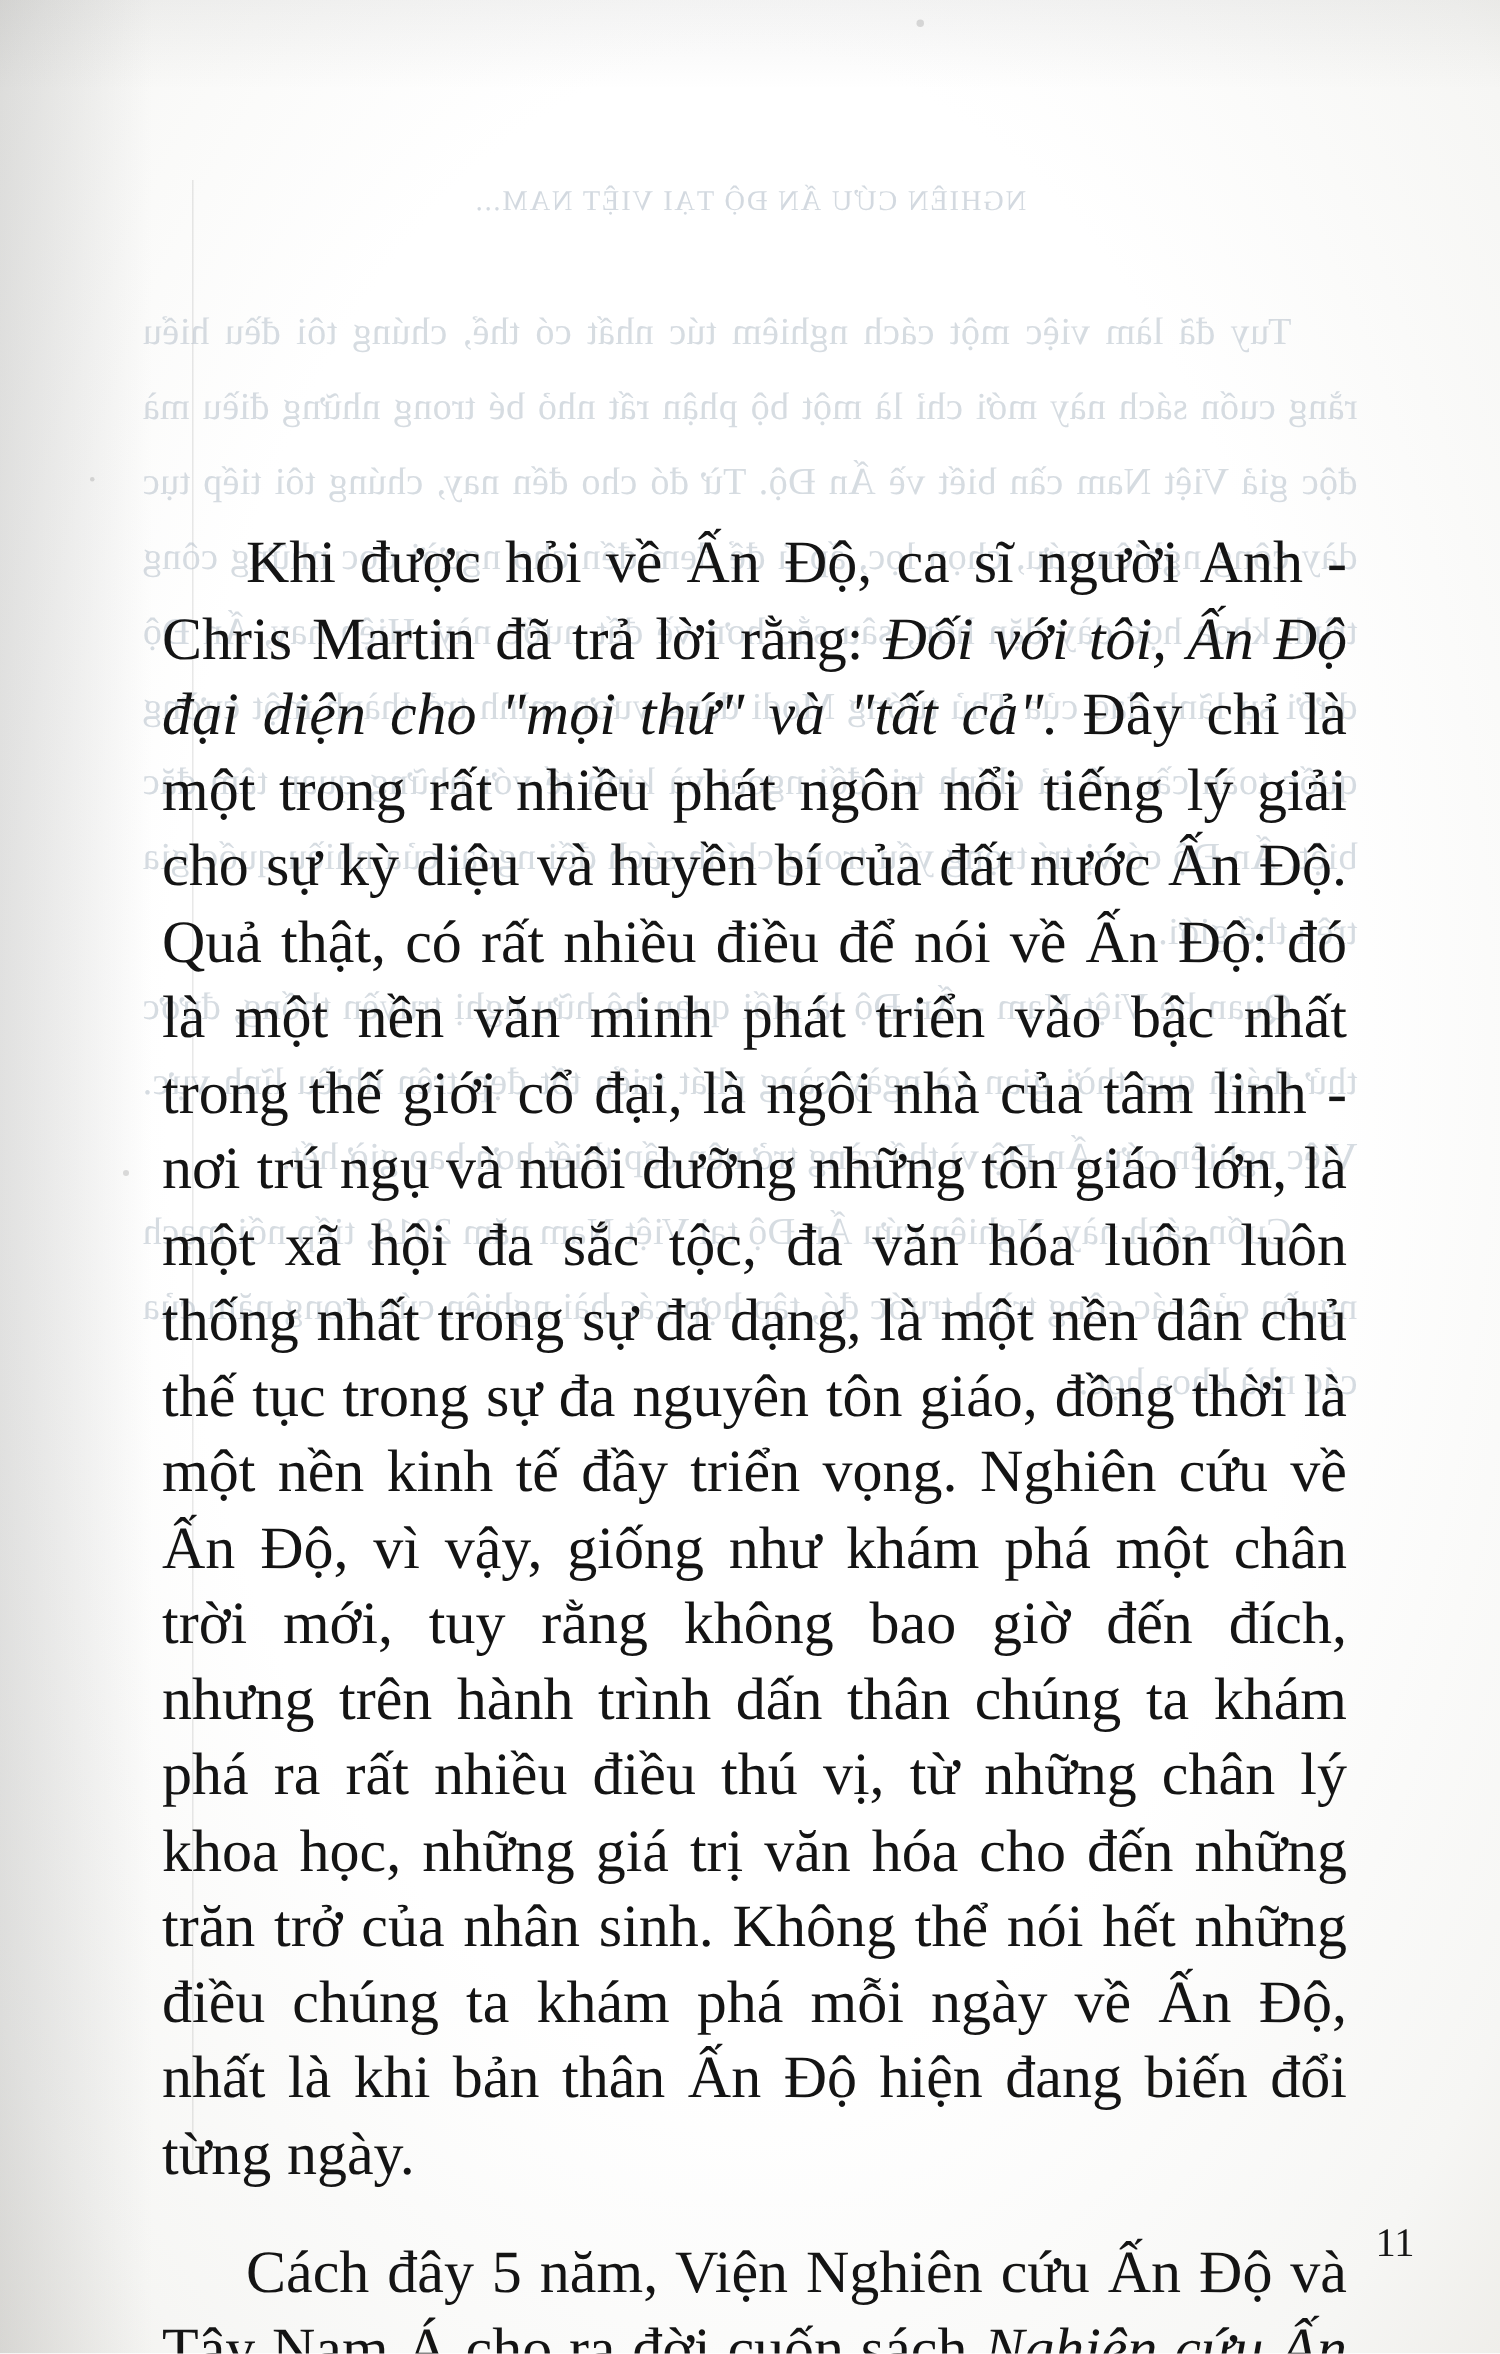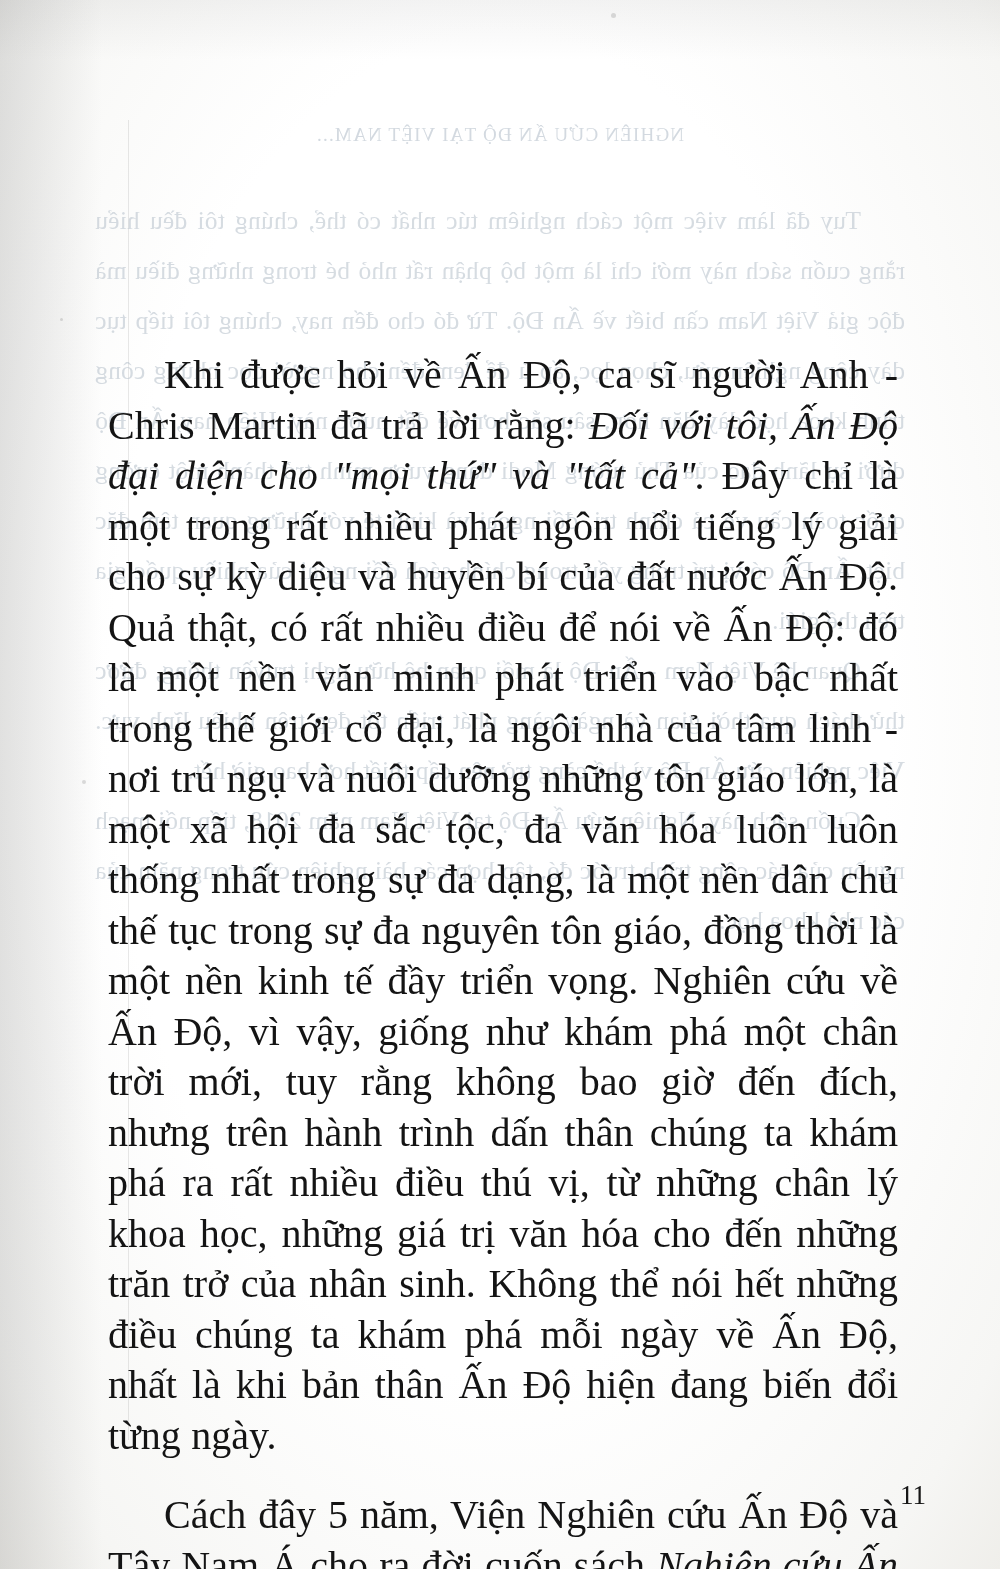--- a/index.html
+++ b/index.html
@@ -94,21 +94,21 @@
     text-indent: 56px;
     margin: 0 0 4px 0;
     color: #141414;
     word-spacing: 0.5px;
   }
   .para.second { margin-top: 29px; }
   .it { font-style: italic; }
 
   .folio {
     position: absolute;
-    right: 74px;
+    right: 57px;
     bottom: 58px;
     font-size: 27px;
     color: #161616;
     text-align: center;
   }
 
   
   .speck {
     position: absolute;
     background: rgba(120,120,120,0.25);

